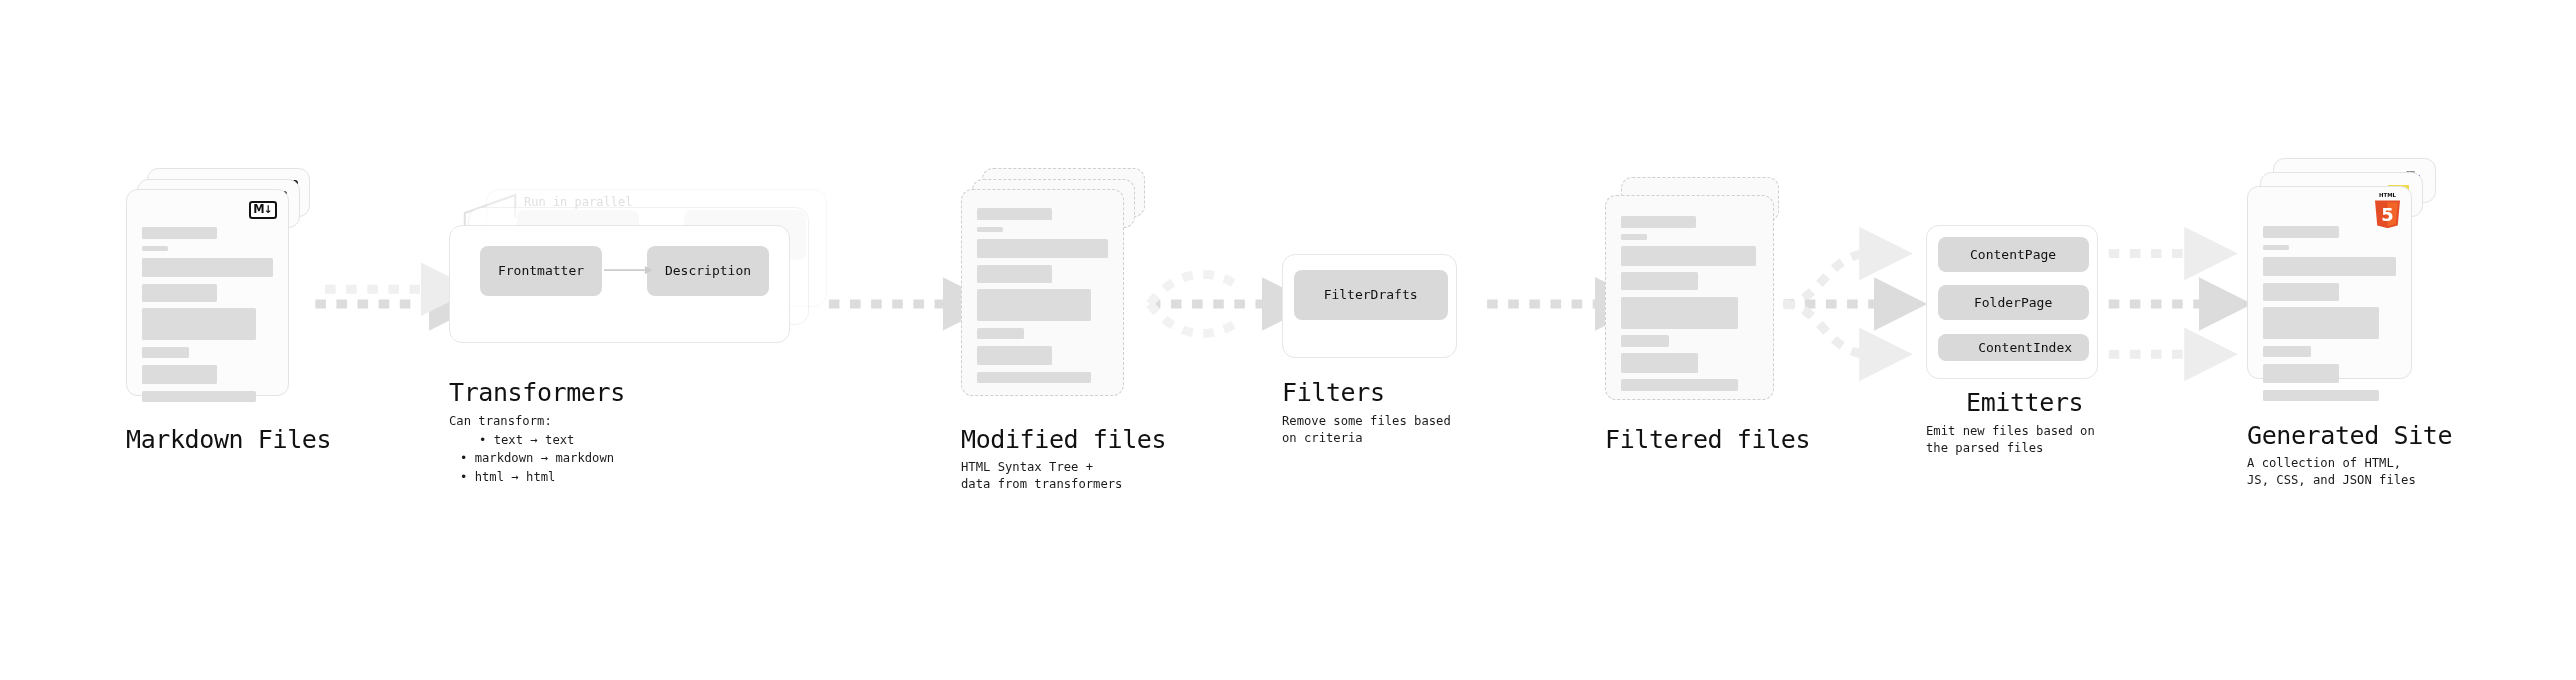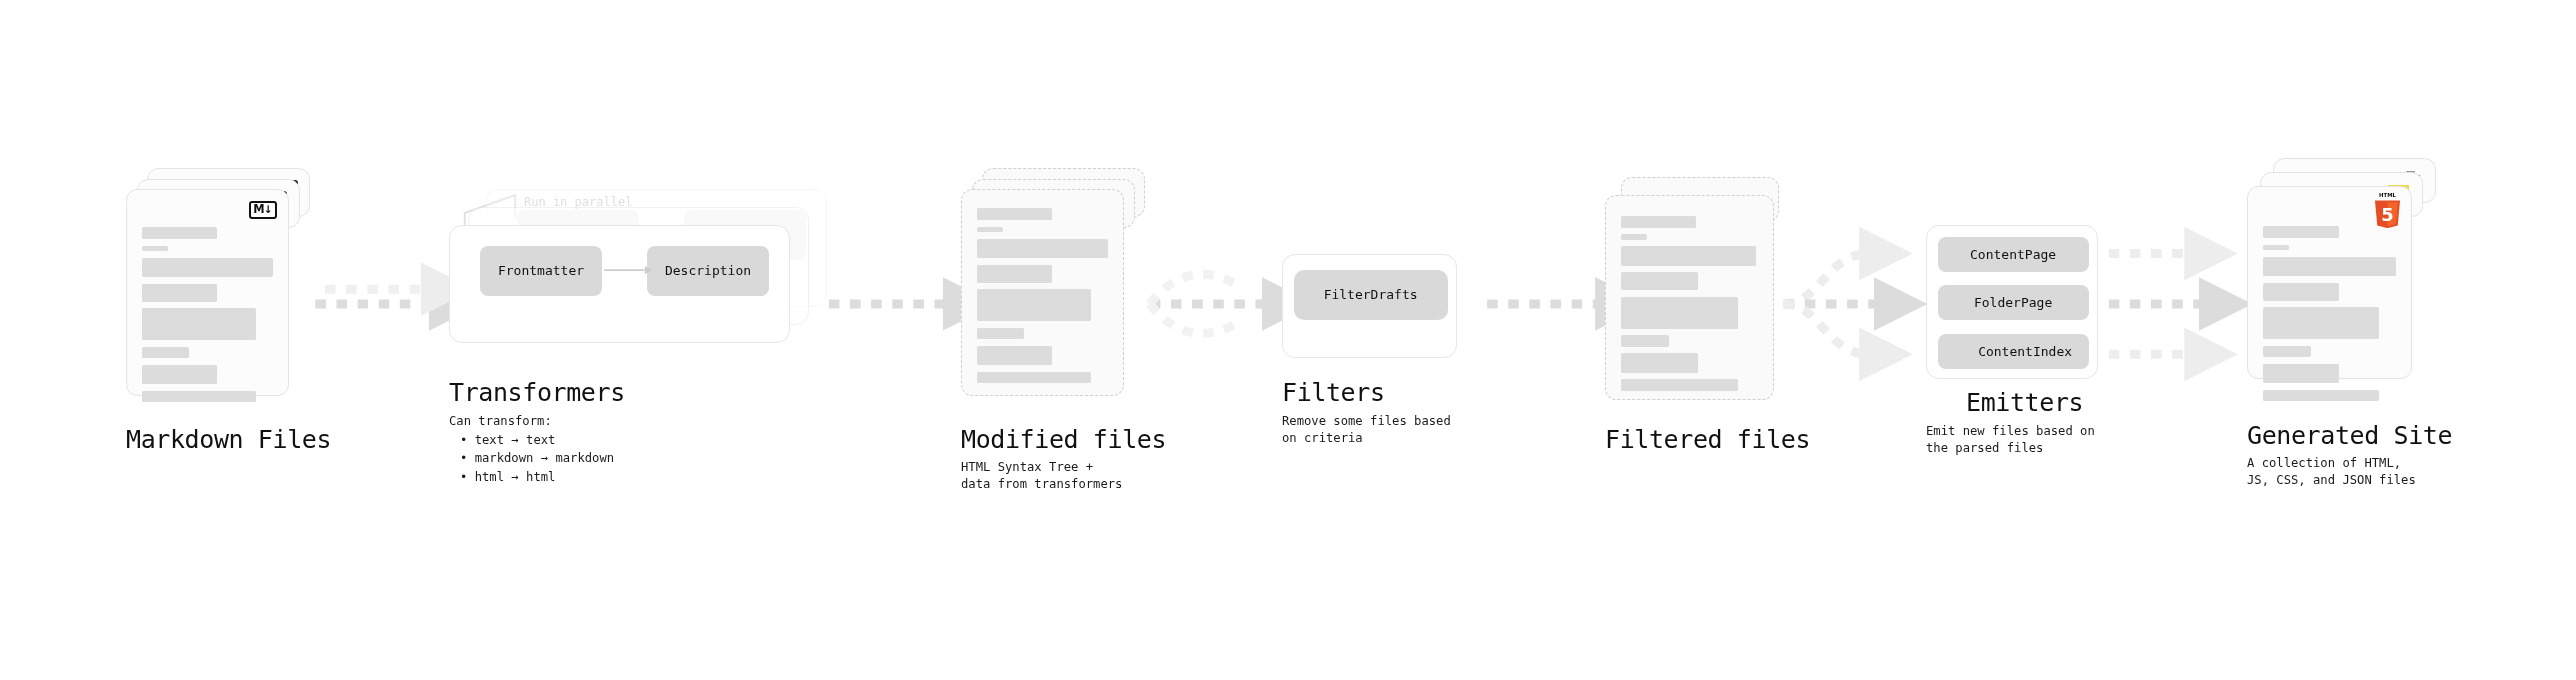--- a/index.html
+++ b/index.html
@@ -280,21 +280,21 @@
       <svg width="49" height="16.3" style="position:absolute; left:154px; top:36px;" viewBox="0 0 60 20">
         <line x1="0" y1="10" x2="50" y2="10" stroke="#cccccc" stroke-width="2"></line>
         <path d="M50,5 L59,10 L50,15 z" fill="#cccccc"></path>
       </svg>
     </div>
   </div>
   <div class="parallel-note" style="left:524px; top:195px;">Run in parallel</div>
 
   <div class="title" style="left:449px; top:378px;">Transformers</div>
   <div class="subtitle" style="left:449px; top:413px;">Can transform:</div>
-  <div class="subtitle" style="left:460px; top:432px;">•&nbsp;<span>text → text</span></div>
+  <div class="subtitle" style="left:479px; top:432px;">•&nbsp;<span>text → text</span></div>
   <div class="subtitle" style="left:460px; top:450px;">•&nbsp;<span>markdown → markdown</span></div>
   <div class="subtitle" style="left:460px; top:469px;">•&nbsp;<span>html → html</span></div>
 
   <div class="doc-stack" style="left:961px; top:168px; width:171px; height:236px;">
     <div class="doc-card dashed back2"></div>
     <div class="doc-card dashed back1"></div>
     <div class="doc-card dashed front">
       <div class="doc-body" style="top:18px;">
         <div class="bar" style="width:57%;height:12.2px;"></div>
         <div class="bar" style="width:20%;height:5.7px;"></div>
@@ -306,21 +306,21 @@
         <div class="bar" style="width:87%;height:11.4px;"></div>
       </div>
     </div>
   </div>
   <div class="title" style="left:961px; top:425px;">Modified files</div>
   <div class="subtitle" style="left:961px; top:459px;">HTML Syntax Tree +
 data from transformers</div>
 
   <div class="node" style="left:1282px; top:254px;">
     <div class="group-box" style="left:0; top:0; width:175px; height:104px;">
-      <div class="chip" style="left:10.6px; top:14.6px; width:154px; height:50px;border-radius:10px;">
+      <div class="chip" style="left:10.6px; top:14.6px; width:154px; height:50px;">
         <span>FilterDrafts</span>
       </div>
     </div>
   </div>
   <div class="title" style="left:1282px; top:378px;">Filters</div>
   <div class="subtitle" style="left:1282px; top:413px;">Remove some files based
 on criteria</div>
 
   <div class="doc-stack" style="left:1605px; top:177px; width:171px; height:236px;">
     <div class="doc-card dashed back2" style="left:16.3px; top:0; width:158px; height:45px;"></div>
@@ -340,21 +340,21 @@
   <div class="title" style="left:1605px; top:425px;">Filtered files</div>
 
   <div class="node" style="left:1926px; top:225px;">
     <div class="group-box" style="left:0; top:0; width:172px; height:154px;">
       <div class="chip" style="left:10.6px; top:10.6px; width:151px; height:35px;text-align:right;">
         <span>ContentPage</span>
       </div>
       <div class="chip" style="left:10.6px; top:59px; width:151px; height:35px;">
         <span>FolderPage</span>
       </div>
-      <div class="chip" style="left:10.6px; top:108px; width:151px; height:35px;padding-left:24px;">
+      <div class="chip" style="left:10.6px; top:108px; width:151px; height:27px;padding-left:24px;">
         <span>ContentIndex</span>
       </div>
     </div>
   </div>
   <div class="title" style="left:1926px; top:388px;margin-left:40px;">Emitters</div>
   <div class="subtitle" style="left:1926px; top:423px;">Emit new files based on
 the parsed files</div>
 
   <div class="doc-stack" style="left:2247px; top:158px; width:175px; height:244px;">
     <div class="doc-card back2" style="left:26px; top:0; width:163px; height:45px;">

